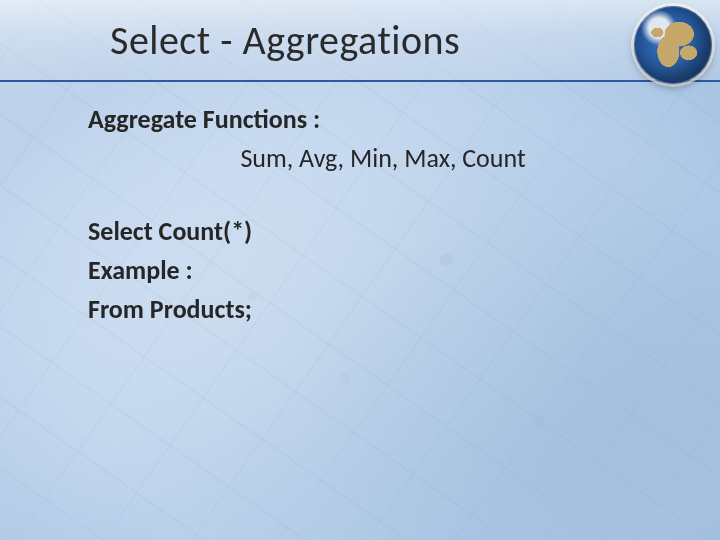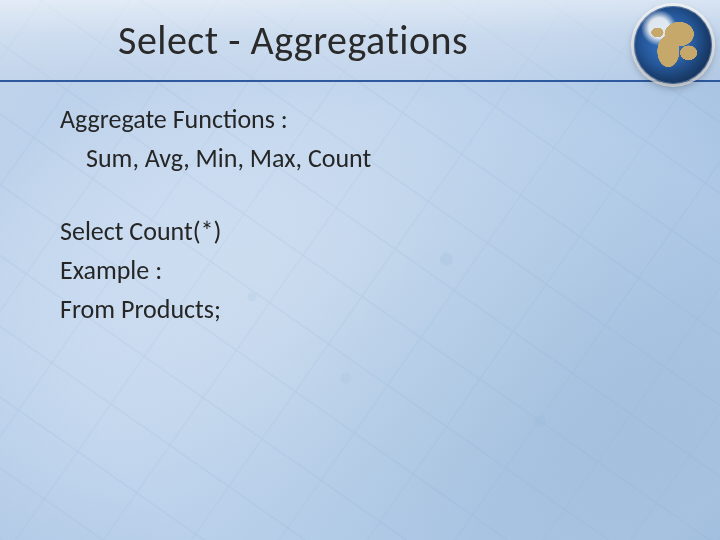--- a/index.html
+++ b/index.html
@@ -58,21 +58,21 @@
       rgba(255,255,255,0.55) 0%,
       rgba(235,240,248,0.35) 45%,
       rgba(205,218,235,0.25) 100%);
     border-bottom: 2px solid #2f599e;
     box-sizing: border-box;
     display: flex;
     align-items: center;
     padding-left: 110px;
   }
   .title-bar h1 {
-    margin: 8px;
+    margin: 0;
     font-size: 40px;
     font-weight: 400;
     color: #2a2a2a;
     letter-spacing: 0.5px;
   }
 
   .globe {
     position: absolute;
     top: 6px;
     right: 8px;
@@ -124,22 +124,22 @@
   .bullet-dot {
     width: 7px;
     height: 7px;
     border-radius: 50%;
     background: #3a3a3a;
     margin-right: 14px;
     flex: 0 0 auto;
     position: relative;
     top: 14px;
   }
-  .indent1 { margin-left: 32px; }
-  .indent2 { margin-left: 58px; }
+  .indent1 { margin-left: 60px; font-weight: bold; }
+  .indent2 { margin-left: 58px; text-align: center; }
   .block  { margin-top: 4px; }
   .gap    { height: 34px; }
 </style>
 </head>
 <body>
 
 <div class="slide">
   <div class="bg-lines"></div>
 
   <div class="title-bar">

